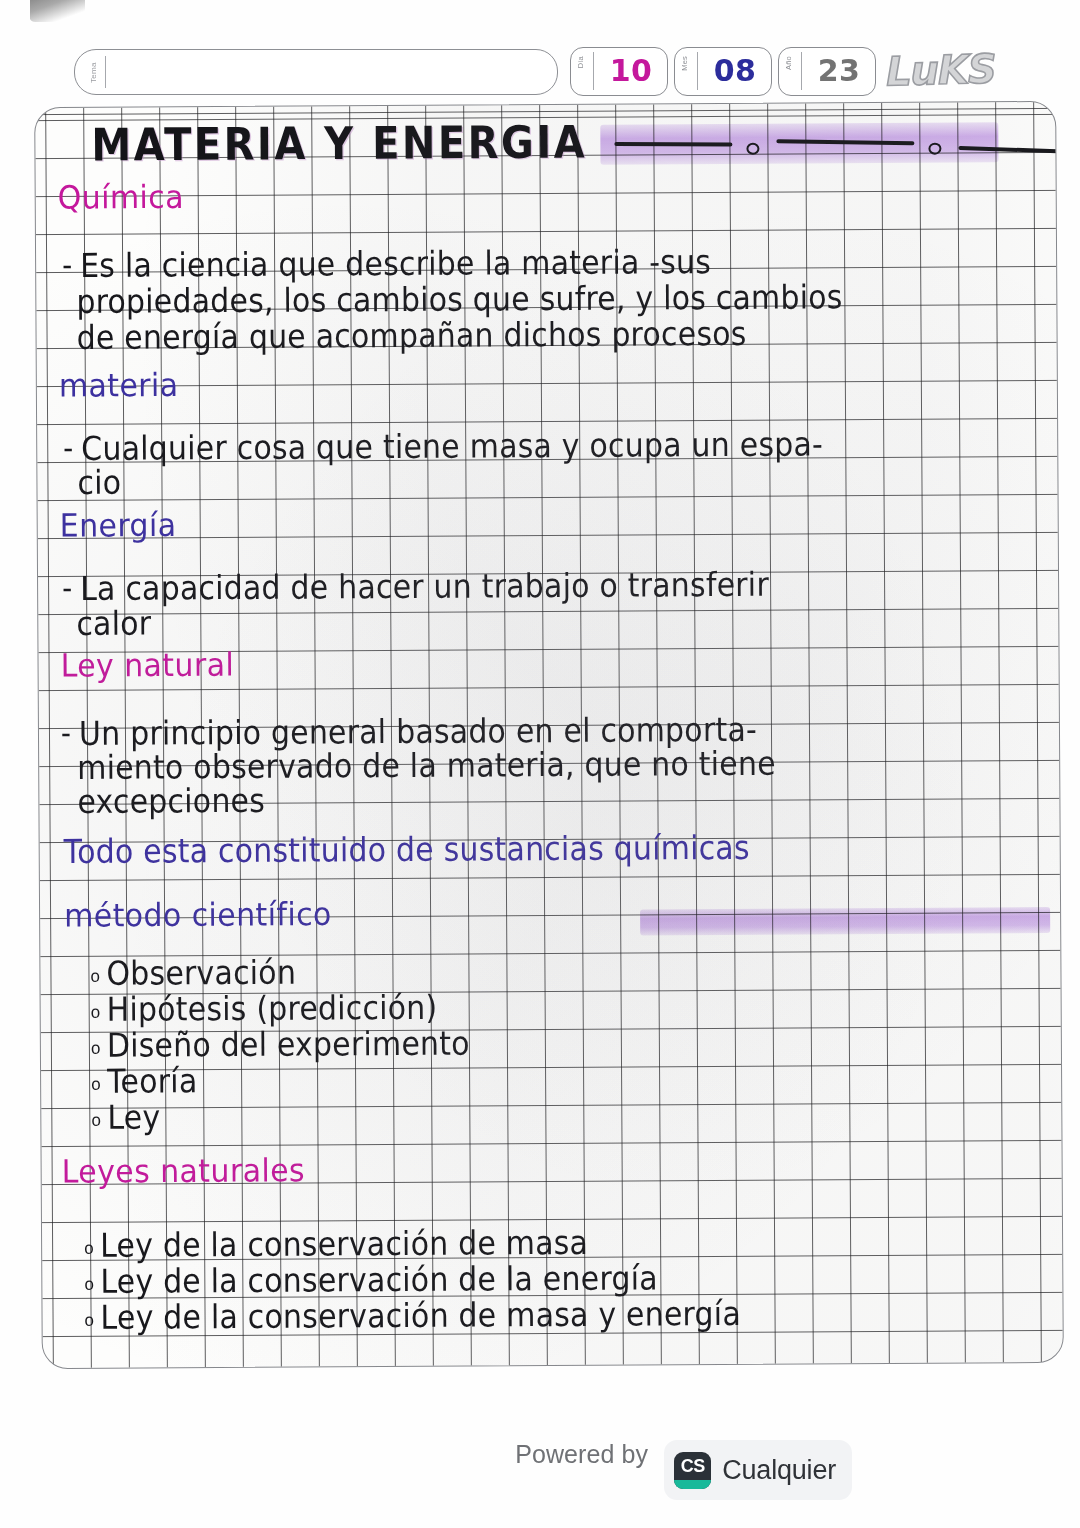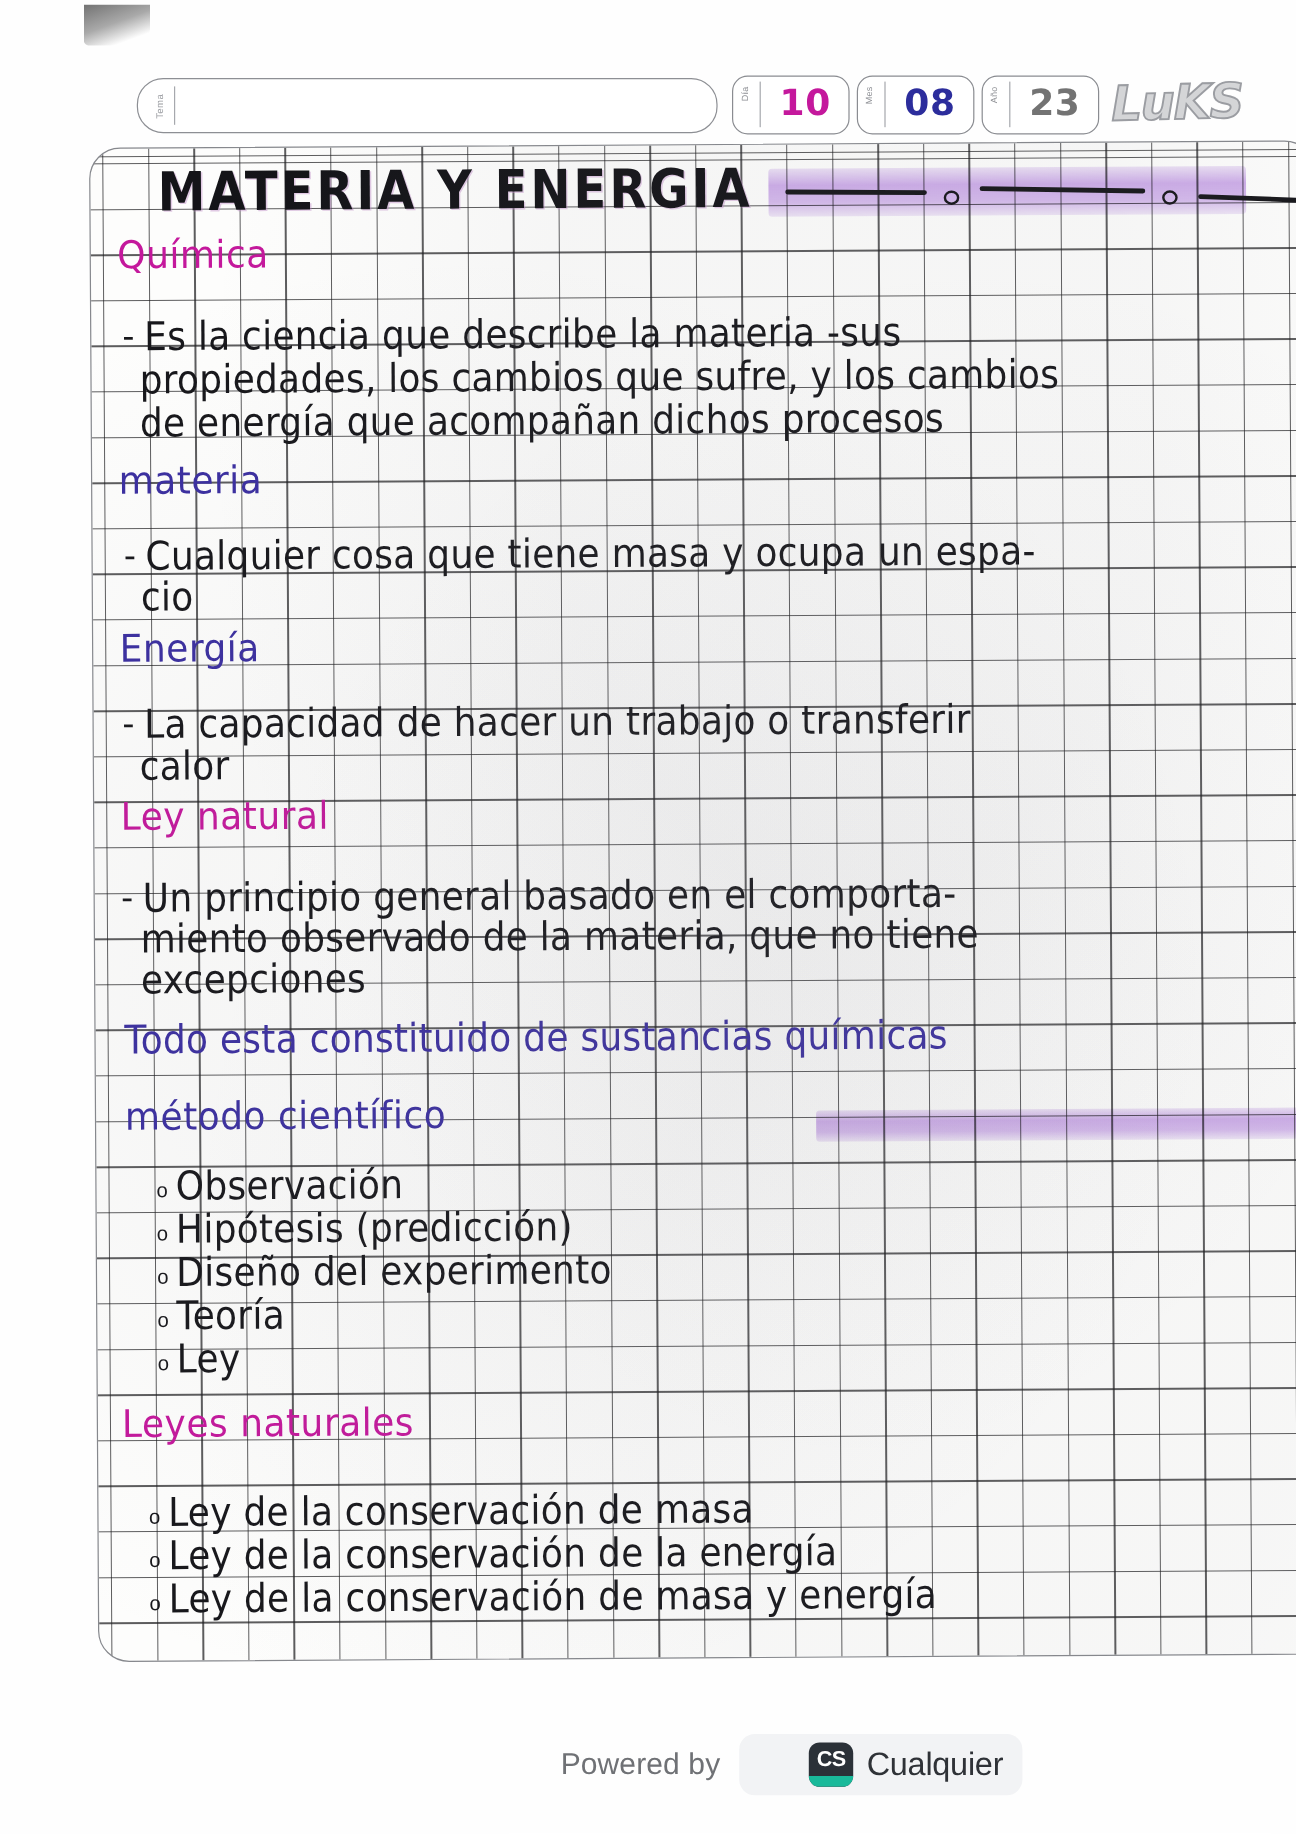--- a/index.html
+++ b/index.html
@@ -15,24 +15,23 @@
     position: relative;
     width: 1080px;
     height: 1528px;
     background: #fefefe;
     overflow: hidden;
   }
 
   
   .sheet {
     position: absolute;
-    left: 0; top: 16px;
+    left: 0; top: 0;
     width: 960px;
     height: 1420px;
-    margin-left: 40px;
   }
 
   
   .scan-smudge {
     position: absolute;
     left: 30px; top: -12px;
     width: 55px; height: 34px;
     background: linear-gradient(160deg, #5a5a5a 0%, #9a9a9a 45%, rgba(255,255,255,0) 80%);
     border-radius: 0 0 40% 10%;
     opacity: .85;
@@ -248,21 +247,20 @@
     border-radius: 50%;
   }
 
   
   .footer {
     position: absolute;
     left: 0; top: 1440px;
     width: 868px;
     height: 60px;
     display: flex;
-    align-items: center;
     justify-content: flex-end;
     padding-right: 16px;
     box-sizing: border-box;
     gap: 16px;
   }
   .powered {
     font-size: 25px;
     color: #6f7175;
     letter-spacing: .1px;
   }
@@ -274,21 +272,20 @@
     border-radius: 13px;
     padding: 7px 16px 7px 10px;
   }
   .cs-badge {
     position: relative;
     width: 37px; height: 37px;
     border-radius: 9px;
     background: #2b3138;
     overflow: hidden;
     flex: none;
-    margin-left: 48px;
   }
   .cs-badge .teal {
     position: absolute;
     left: 0; bottom: 0;
     width: 100%; height: 9px;
     background: #19b99a;
   }
   .cs-badge .cs-text {
     position: absolute;
     left: 0; top: 0;

